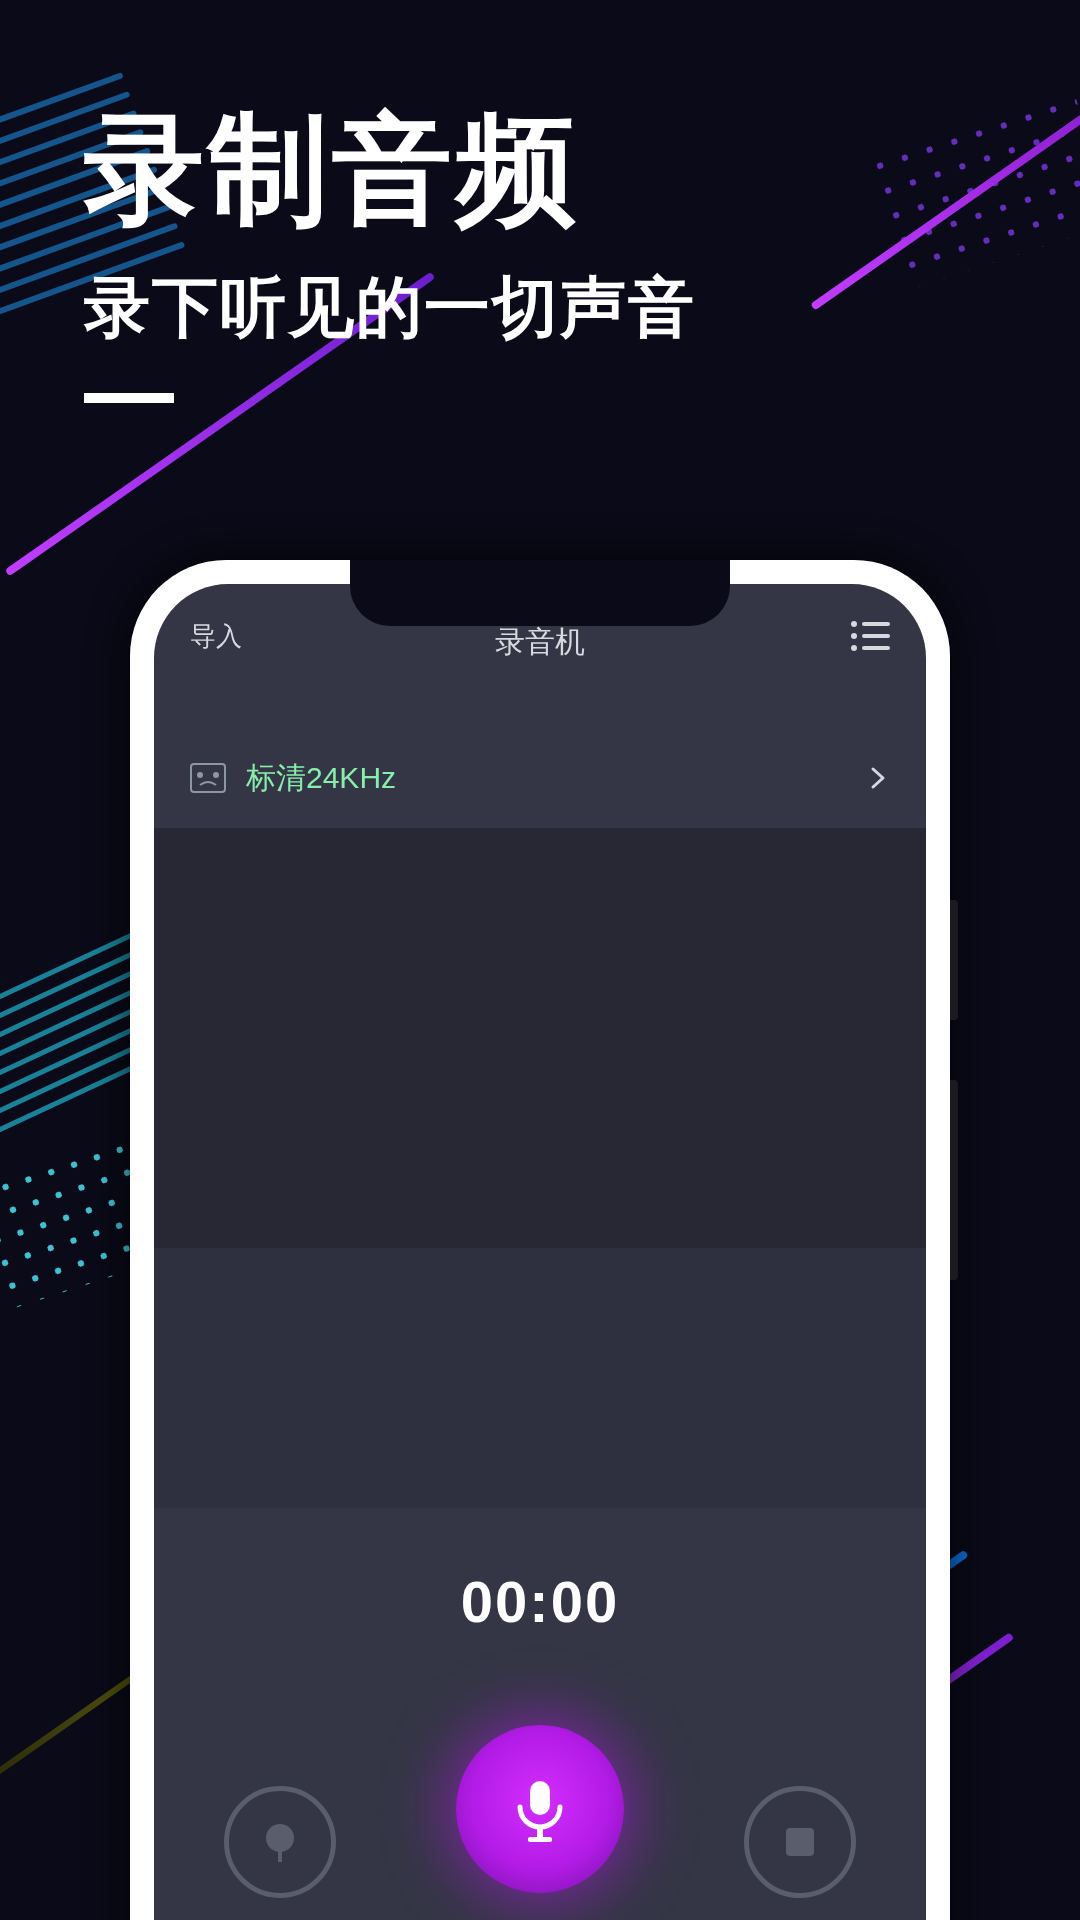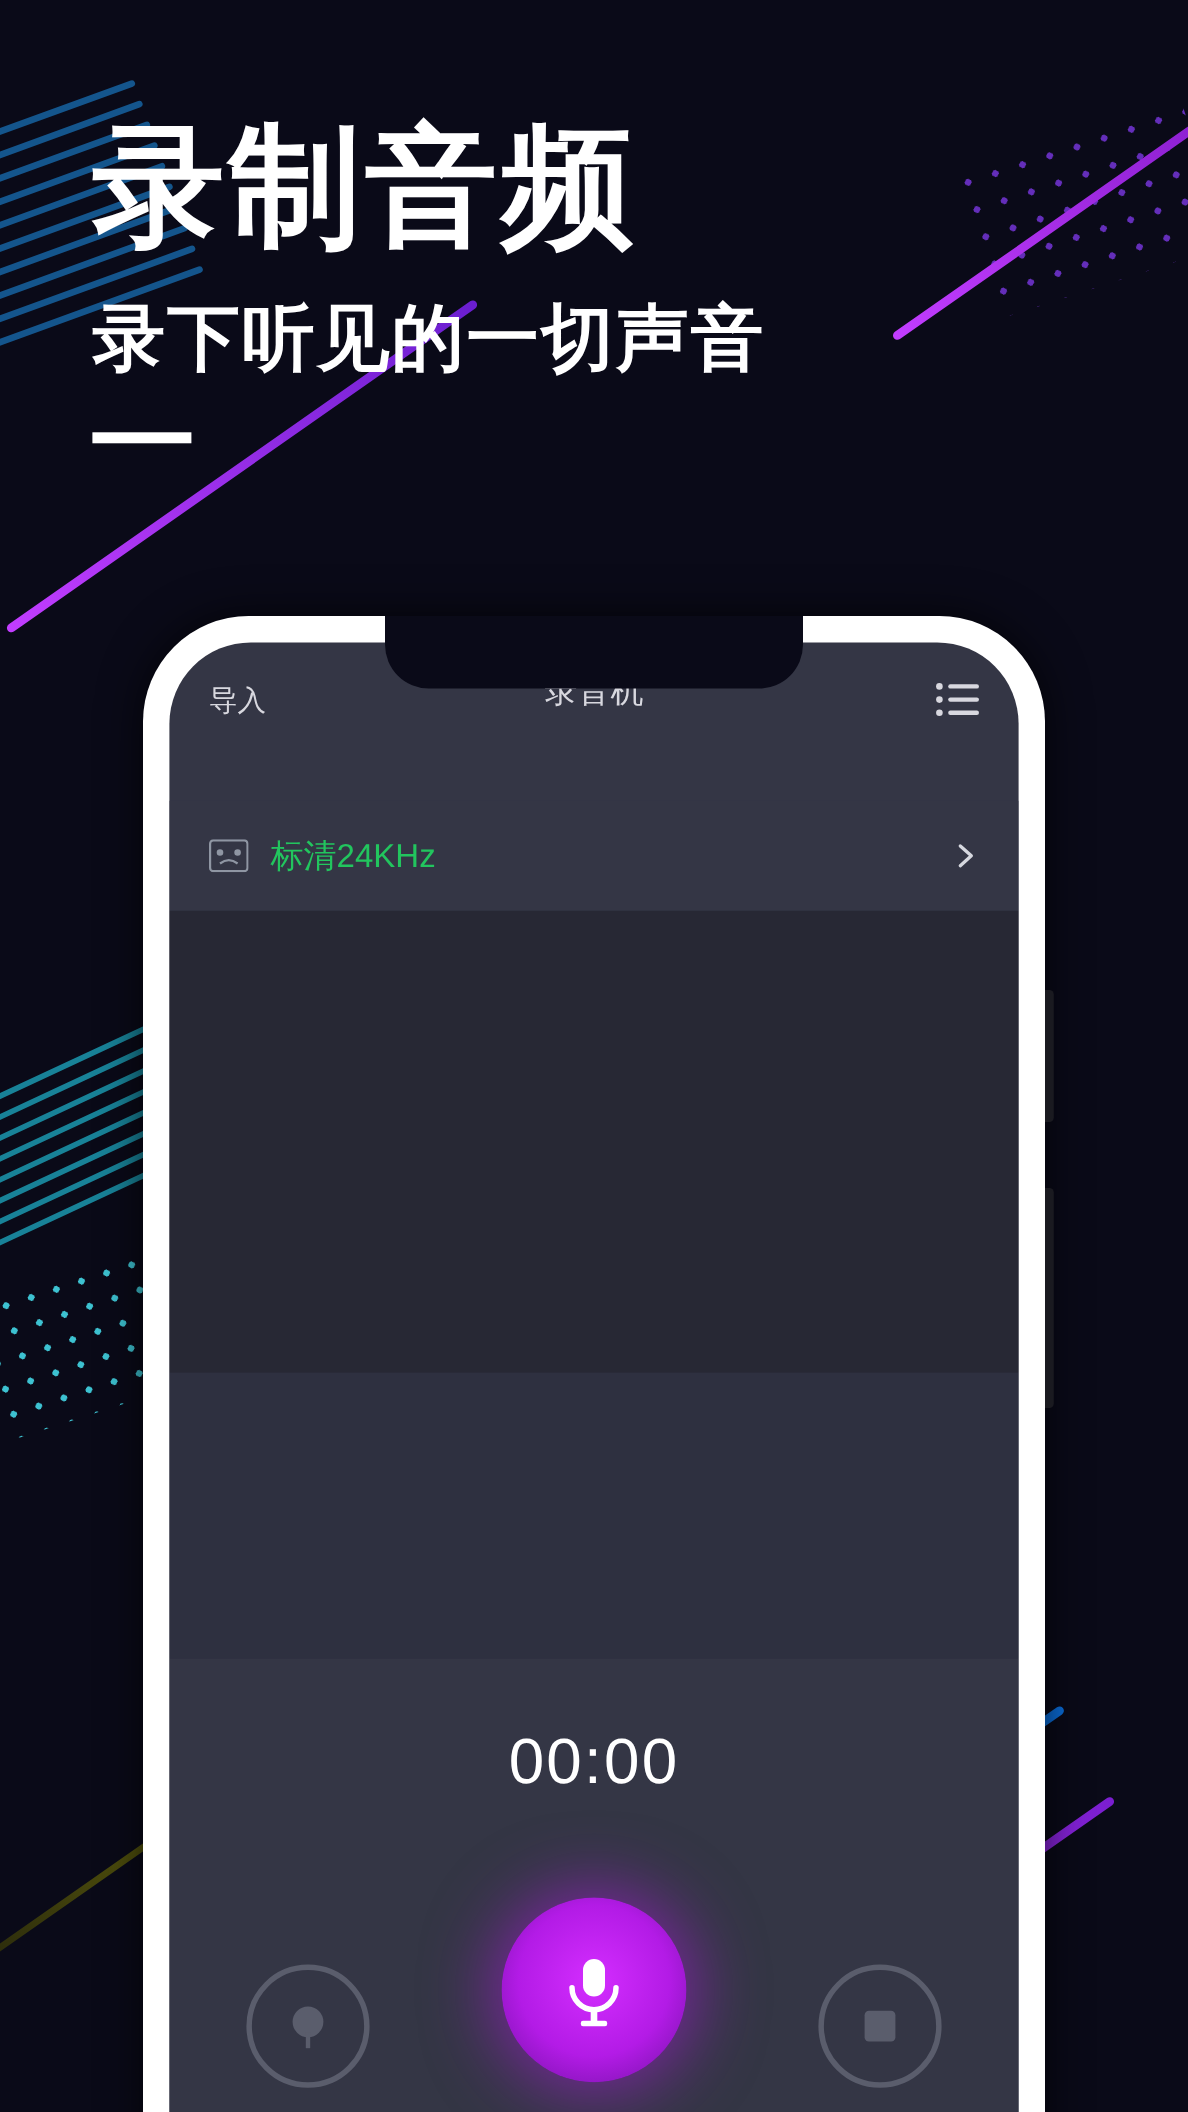--- a/index.html
+++ b/index.html
@@ -83,44 +83,44 @@
   border-radius:74px;
   overflow:hidden;
 }
 
 
 .topbar {
   height:104px; display:flex; align-items:center; justify-content:space-between;
   padding:0 36px; color:#d8d8df;
 }
 .topbar .import { font-size:26px; }
-.topbar .title { font-size:30px; position:absolute; left:50%; transform:translateX(-50%); top:24px; }
+.topbar .title { font-size:30px; position:absolute; left:50%; transform:translateX(-50%); top:38px; }
 .menu-icon svg{display:block;}
 
 .quality-row {
   margin-top:40px;
   height:100px;
   display:flex; align-items:center;
   padding:0 36px;
-  color:#22c55e;
+  color:#86efac;
   background:#343645;
 }
 .quality-row .qicon { width:36px; height:30px; margin-right:20px; fill:none; stroke:#8f96a3; stroke-width:2;}
 .quality-row .qlabel { font-size:30px; flex:1; }
 .quality-row .chev { width:24px; height:24px; }
 
 .wave-area1 { height:420px; background:#272834; }
 .wave-area2 { height:260px; background:#2e3040; }
 
 .timer-area {
   background:#343645;
   padding-top:60px;
   text-align:center;
 }
-.timer { color:#fff; font-size:58px; font-weight:400; letter-spacing:2px; }
+.timer { color:#fff; font-size:58px; font-weight:700; letter-spacing:2px; }
 
 .controls {
   margin-top:90px;
   display:flex; align-items:center; justify-content:center;
   gap:120px;
 }
 .ctrl-small {
   width:112px; height:112px; border-radius:50%;
   border:5px solid #5a5d6c;
   display:flex; align-items:center; justify-content:center;

